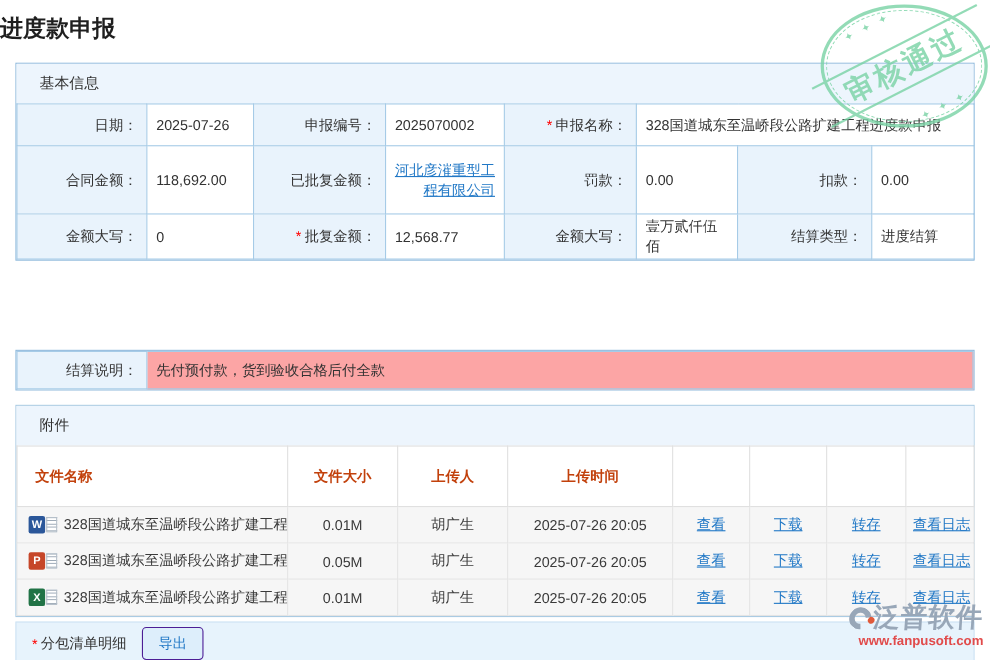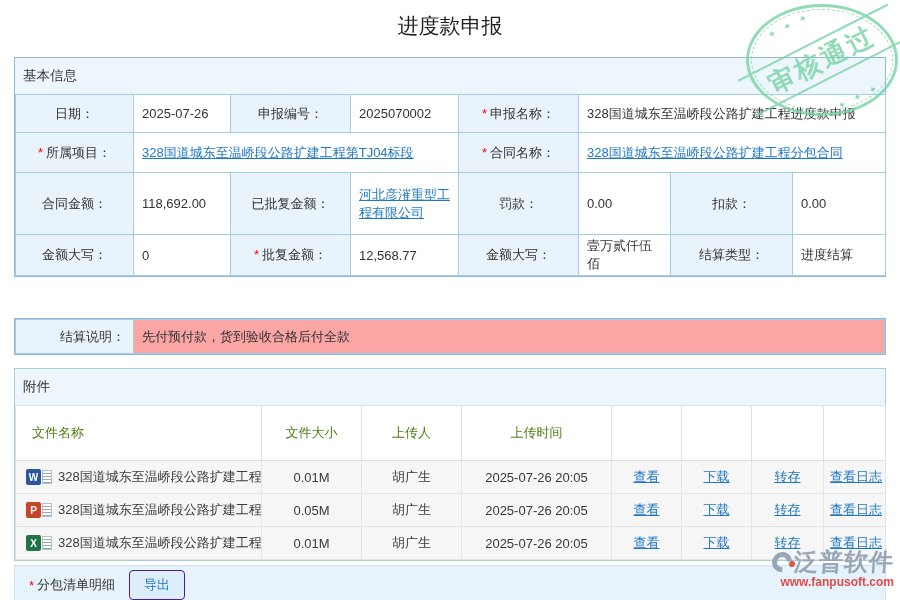--- a/index.html
+++ b/index.html
@@ -5,21 +5,21 @@
   * { margin:0; padding:0; box-sizing:border-box; }
   html,body { width:900px; height:600px; }
   body {
     position:relative; overflow:hidden; background:#fff;
     font-family:"Liberation Sans","DejaVu Sans",sans-serif;
     font-size:13px; color:#3a3a3a;
   }
   
   .page-title {
     position:absolute; top:12px; left:0; width:100%;
-    text-align:center; font-size:21px; font-weight:normal; color:#1f1f1f;
+    text-align:left; font-size:21px; font-weight:bold; color:#1f1f1f;
   }
   
   .stamp {
     position:absolute; left:746px; top:4px; width:152px; height:112px;
     opacity:.8; color:#79d3a5; z-index:30; pointer-events:none;
   }
   .stamp-ring-outer { position:absolute; inset:0; border:3px solid #79d3a5; border-radius:50%; }
   .stamp-ring-inner { position:absolute; inset:5px; border:1px dashed #79d3a5; border-radius:50%; }
   .stamp-band {
     position:absolute; left:-8px; right:-8px; top:50%;
@@ -27,38 +27,38 @@
     text-align:center; font-size:26px; font-weight:bold; letter-spacing:3px;
     border-top:2px solid #79d3a5; border-bottom:2px solid #79d3a5; padding:1px 0;
   }
   .stamp-stars { position:absolute; font-size:10px; letter-spacing:3px; }
   .stamp-stars.s1 { top:16px; left:20px; transform:rotate(-27deg); }
   .stamp-stars.s2 { bottom:14px; right:16px; transform:rotate(-27deg); }
   
   .panel { position:absolute; left:14px; width:872px; border:1px solid #8fb9dc; background:#fff; }
   .basic-panel { top:57px; }
   .section-bar {
-    height:36px; line-height:36px; padding-left:8px;
+    height:36px; line-height:36px; padding-left:21px;
     background:#edf5fd; color:#333; font-size:13.5px;
   }
   table { border-collapse:collapse; table-layout:fixed; width:100%; }
   .binfo-table td { border:1px solid #a6cbe7; padding:2px 8px; overflow:hidden; }
-  .binfo-table td.lbl { background:#e9f3fc; text-align:center; color:#333; }
+  .binfo-table td.lbl { background:#e9f3fc; text-align:right; color:#333; }
   .binfo-table td.val { background:#fff; text-align:left; color:#333; }
   .r1 td { height:38px; } .r2 td { height:40px; } .r3 td { height:62px; }
   .r4 td { height:38px; } .r5 td { height:38px; }
   a.lnk { color:#2178c6; text-decoration:underline; cursor:pointer; }
   .req { color:#f00; margin-right:3px; }
   
   .note-strip { top:318px; border:1px solid #8fb9dc; }
   .note-table td { border:1px solid #a6cbe7; height:34px; padding:2px 8px; }
   
   .attach-panel { top:368px; border:1px solid #aacbe3; }
   .attach-table td { border:1px solid #e4e4e4; padding:0 6px; white-space:nowrap; overflow:hidden; }
-  .attach-table .hdr td { height:55px; background:#fff; color:#4d7c0f; text-align:center; border-color:#e0e0e0; }
+  .attach-table .hdr td { height:55px; background:#fff; color:#c2410c; text-align:center; border-color:#e0e0e0;font-weight:bold; }
   .attach-table .hdr td.name-h { text-align:left; padding-left:16px; }
   .attach-table .frow td { height:33px; background:#f6f6f6; text-align:center; }
   .attach-table .frow td.fname { text-align:left; padding-left:10px; }
   .ficon { display:inline-flex; align-items:center; vertical-align:middle; margin-right:6px; }
   .ficon-letter {
     width:15px; height:16px; display:inline-flex; align-items:center; justify-content:center;
     color:#fff; font-size:10px; font-weight:bold; border-radius:2px;
   }
   .word  .ficon-letter { background:#2b579a; }
   .ppt   .ficon-letter { background:#c64629; }
@@ -122,31 +122,25 @@
     </colgroup>
     <tbody>
         <tr class="r1">
       <td class="lbl">日期：</td>
       <td class="val">2025-07-26</td>
       <td class="lbl">申报编号：</td>
       <td class="val">2025070002</td>
       <td class="lbl"><span class="req">*</span><span>申报名称：</span></td>
       <td class="val" colspan="3">328国道城东至温峤段公路扩建工程进度款申报</td>
     </tr>
-    <tr class="r2">
-      <td class="lbl"><span class="req">*</span><span>所属项目：</span></td>
-      <td class="val" colspan="3"><a class="lnk">328国道城东至温峤段公路扩建工程第TJ04标段</a></td>
-      <td class="lbl"><span class="req">*</span><span>合同名称：</span></td>
-      <td class="val" colspan="3"><a class="lnk">328国道城东至温峤段公路扩建工程分包合同</a></td>
-    </tr>
     <tr class="r3">
       <td class="lbl">合同金额：</td>
       <td class="val">118,692.00</td>
       <td class="lbl">已批复金额：</td>
-      <td class="val" style="white-space:normal;"><a class="lnk">河北彦漼重型工程有限公司</a></td>
+      <td class="val" style="white-space:normal;text-align:right;"><a class="lnk">河北彦漼重型工程有限公司</a></td>
       <td class="lbl">罚款：</td>
       <td class="val">0.00</td>
       <td class="lbl">扣款：</td>
       <td class="val">0.00</td>
     </tr>
     <tr class="r4">
       <td class="lbl">金额大写：</td>
       <td class="val">0</td>
       <td class="lbl"><span class="req">*</span><span>批复金额：</span></td>
       <td class="val">12,568.77</td>

